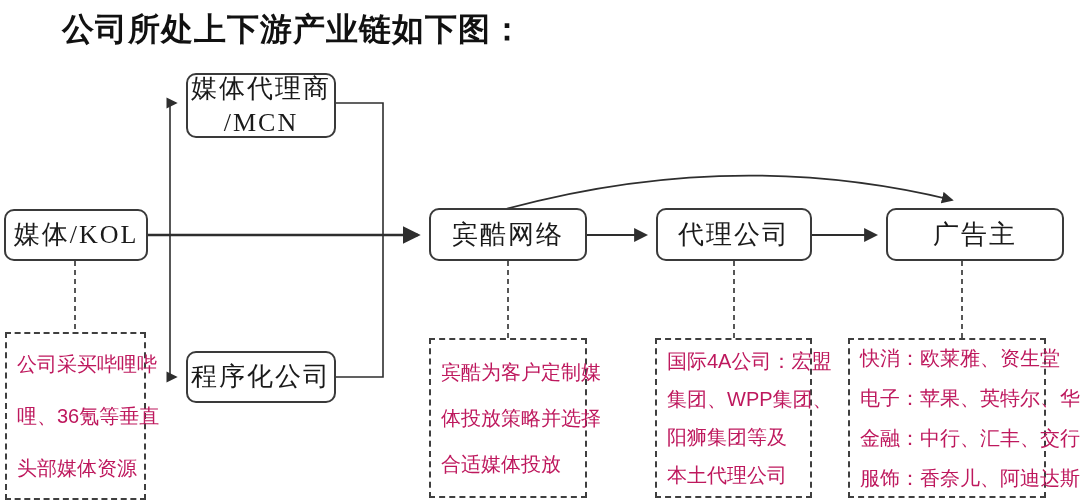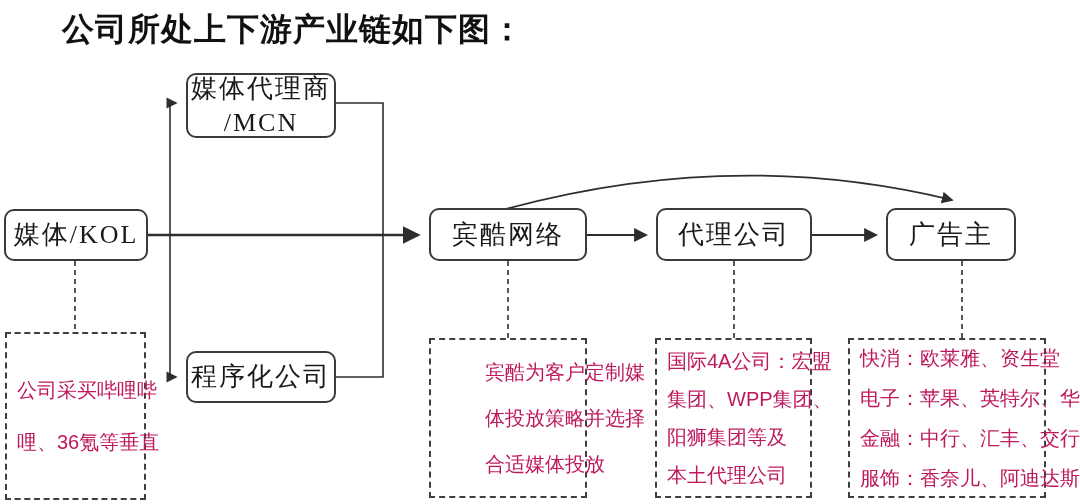--- a/index.html
+++ b/index.html
@@ -41,38 +41,38 @@
     color: #1a1a1a;
     letter-spacing: 2px;
     line-height: 1.3;
     z-index: 2;
   }
   .node-media-kol   { left: 4px;   top: 209px; width: 144px; height: 52px; }
   .node-mcn         { left: 186px; top: 73px;  width: 150px; height: 65px; }
   .node-programmatic{ left: 186px; top: 351px; width: 150px; height: 52px; }
   .node-binku       { left: 429px; top: 208px; width: 158px; height: 53px; }
   .node-agency      { left: 656px; top: 208px; width: 156px; height: 53px; }
-  .node-advertiser  { left: 886px; top: 208px; width: 130px; height: 53px; }
+  .node-advertiser  { left: 886px; top: 208px; width: 178px; height: 53px; }
   .note {
     position: absolute;
     box-sizing: border-box;
     border: 2px dashed #3f3f3f;
     background: #ffffff;
     display: flex;
     align-items: center;
     font-size: 20px;
     color: #be185d;
     z-index: 2;
   }
   .note .note-lines { width: 100%; padding: 6px 10px; }
   .note .line { white-space: nowrap; }
   .note-media      { left: 5px;   top: 332px; width: 141px; height: 168px; }
   .note-media .line      { line-height: 52px; }
   .note-binku      { left: 429px; top: 338px; width: 158px; height: 160px; }
-  .note-binku .line      { line-height: 46px; margin-left: 44px; }
+  .note-binku .line      { line-height: 46px; }
   .note-agency     { left: 655px; top: 338px; width: 157px; height: 160px; }
   .note-agency .line     { line-height: 38px; }
   .note-advertiser { left: 848px; top: 338px; width: 198px; height: 160px; }
   .note-advertiser .line { line-height: 40px; }
   svg.wires {
     position: absolute;
     left: 0; top: 0;
     width: 1080px; height: 504px;
     z-index: 1;
   }
@@ -135,20 +135,21 @@
   </div>
 
   <div class="node node-advertiser">
     <span>广告主</span>
   </div>
 
   <div class="note note-media">
     <div class="note-lines">
       <div class="line">公司采买哔哩哔</div>
       <div class="line">哩、36氪等垂直</div>
+      <div class="line">头部媒体资源</div>
     </div>
   </div>
 
   <div class="note note-binku">
     <div class="note-lines">
       <div class="line">宾酷为客户定制媒</div>
       <div class="line">体投放策略并选择</div>
       <div class="line">合适媒体投放</div>
     </div>
   </div>

